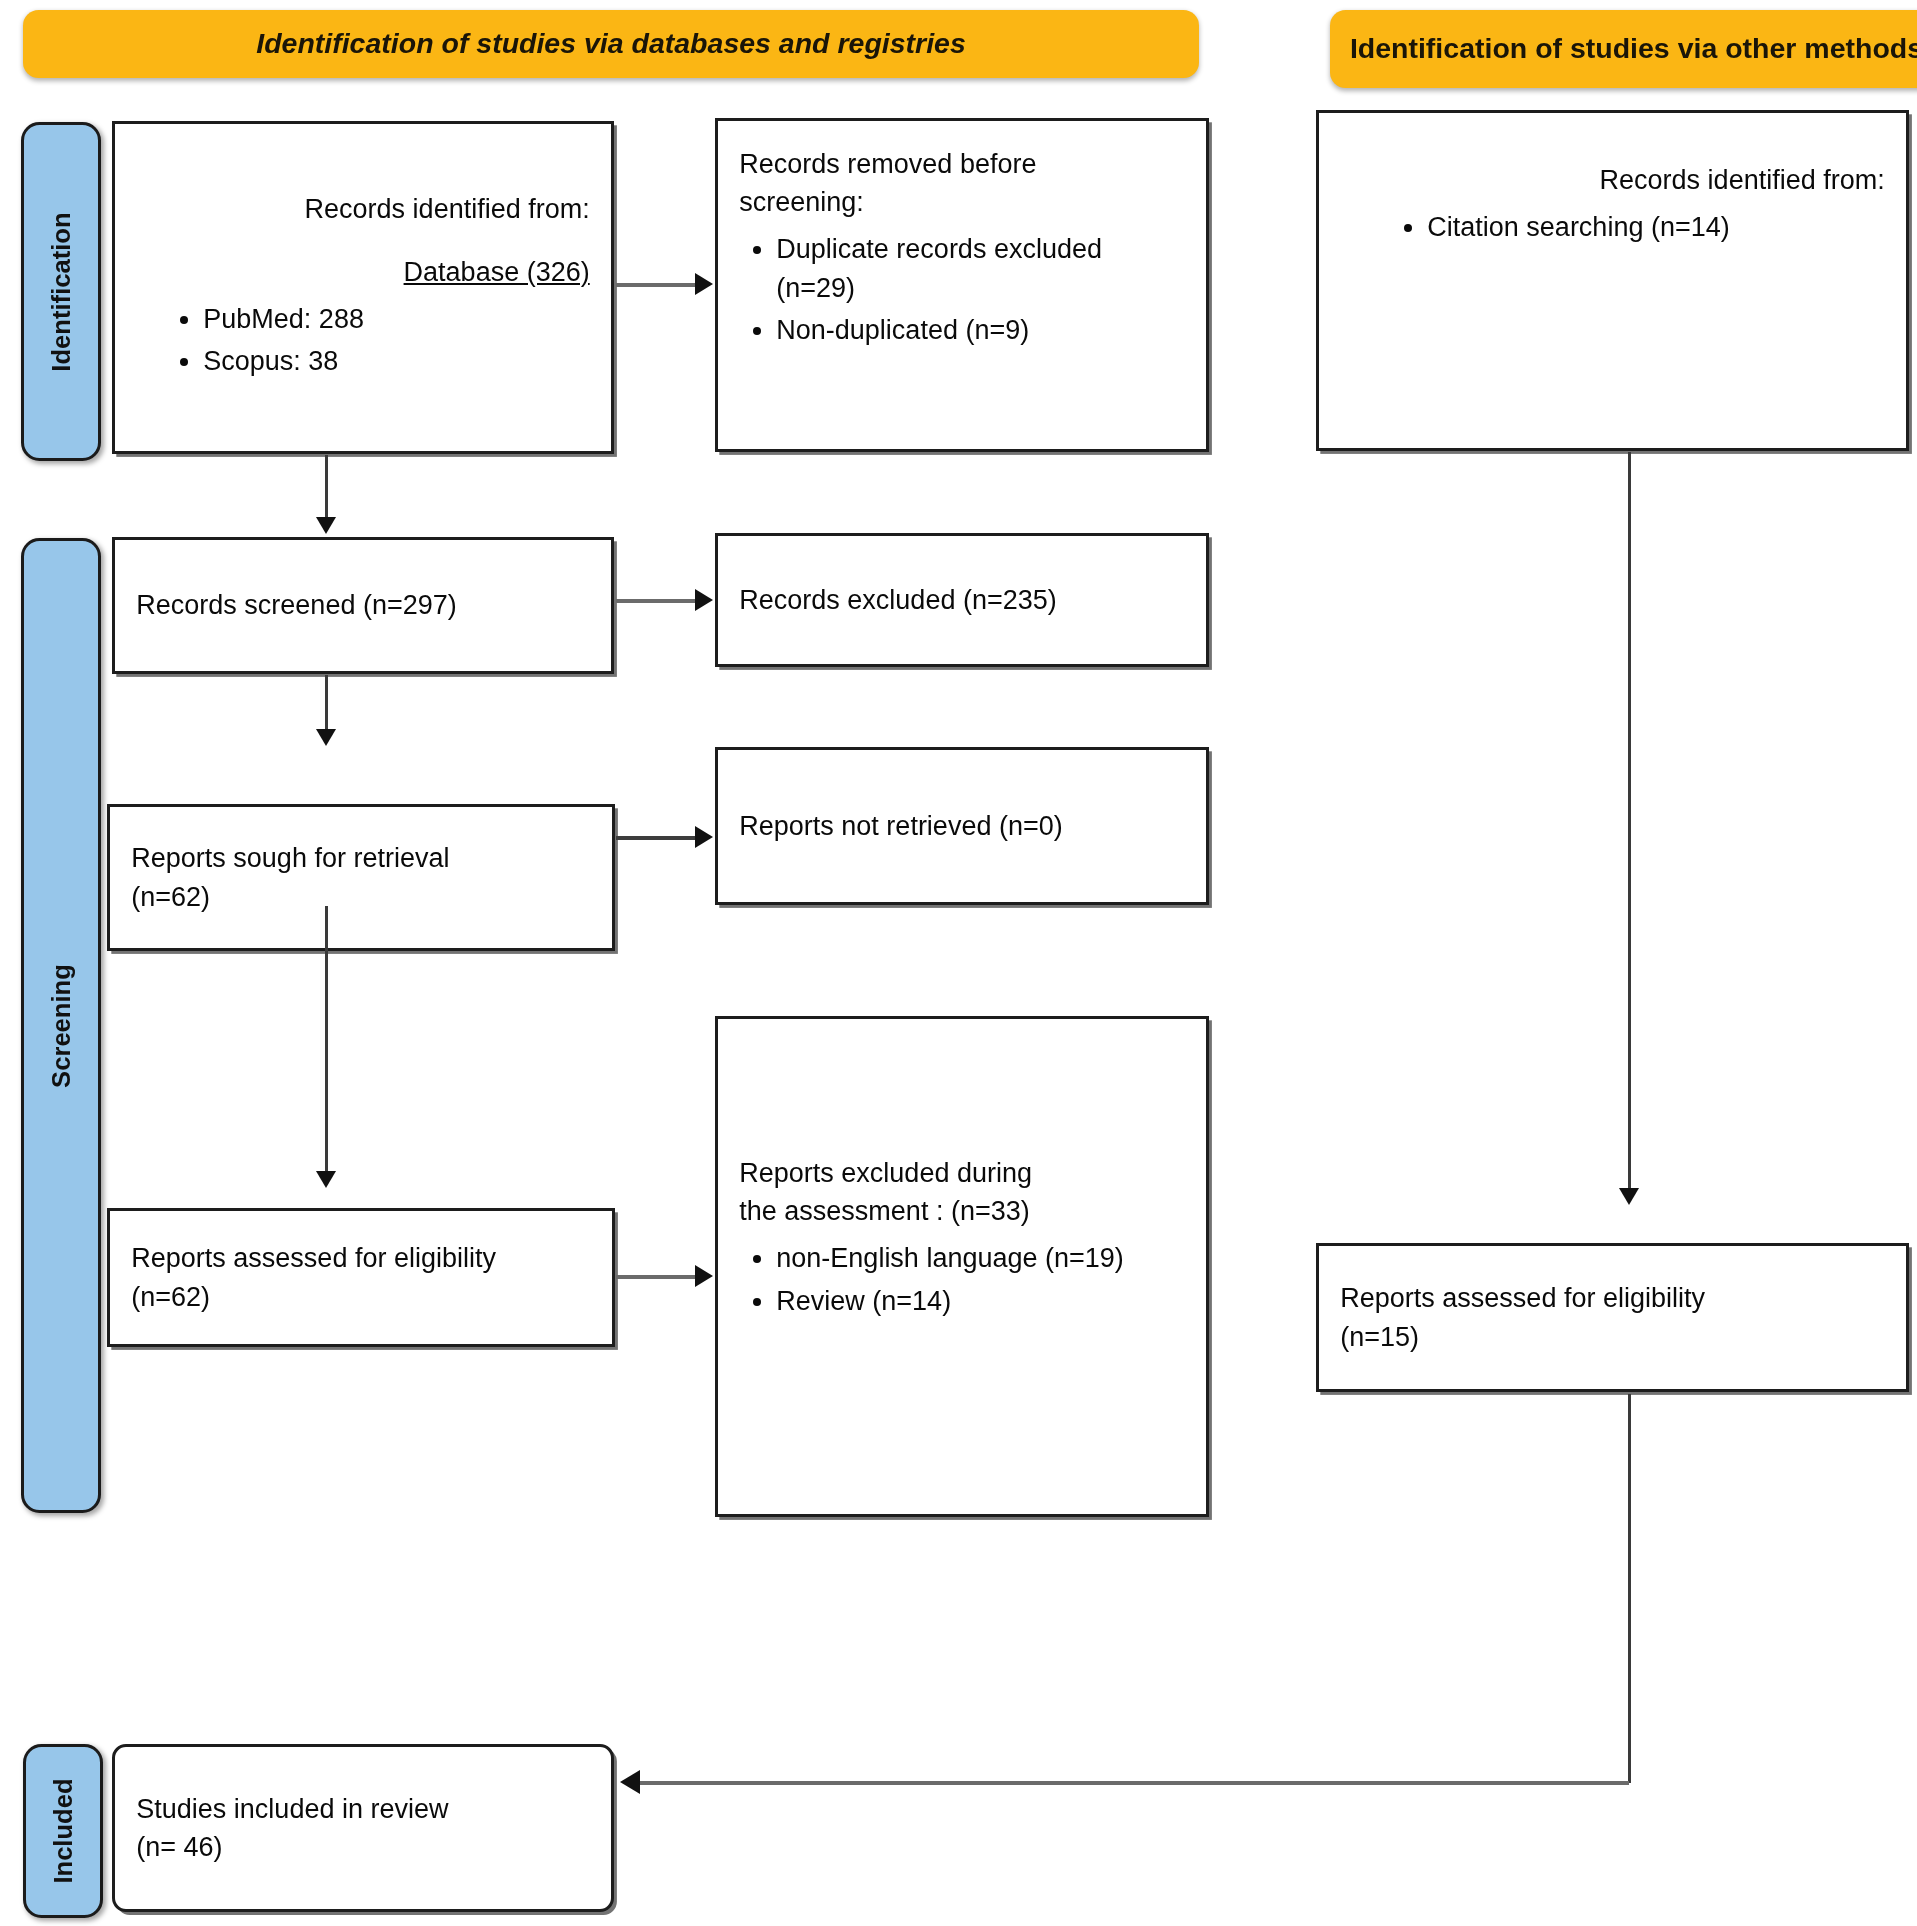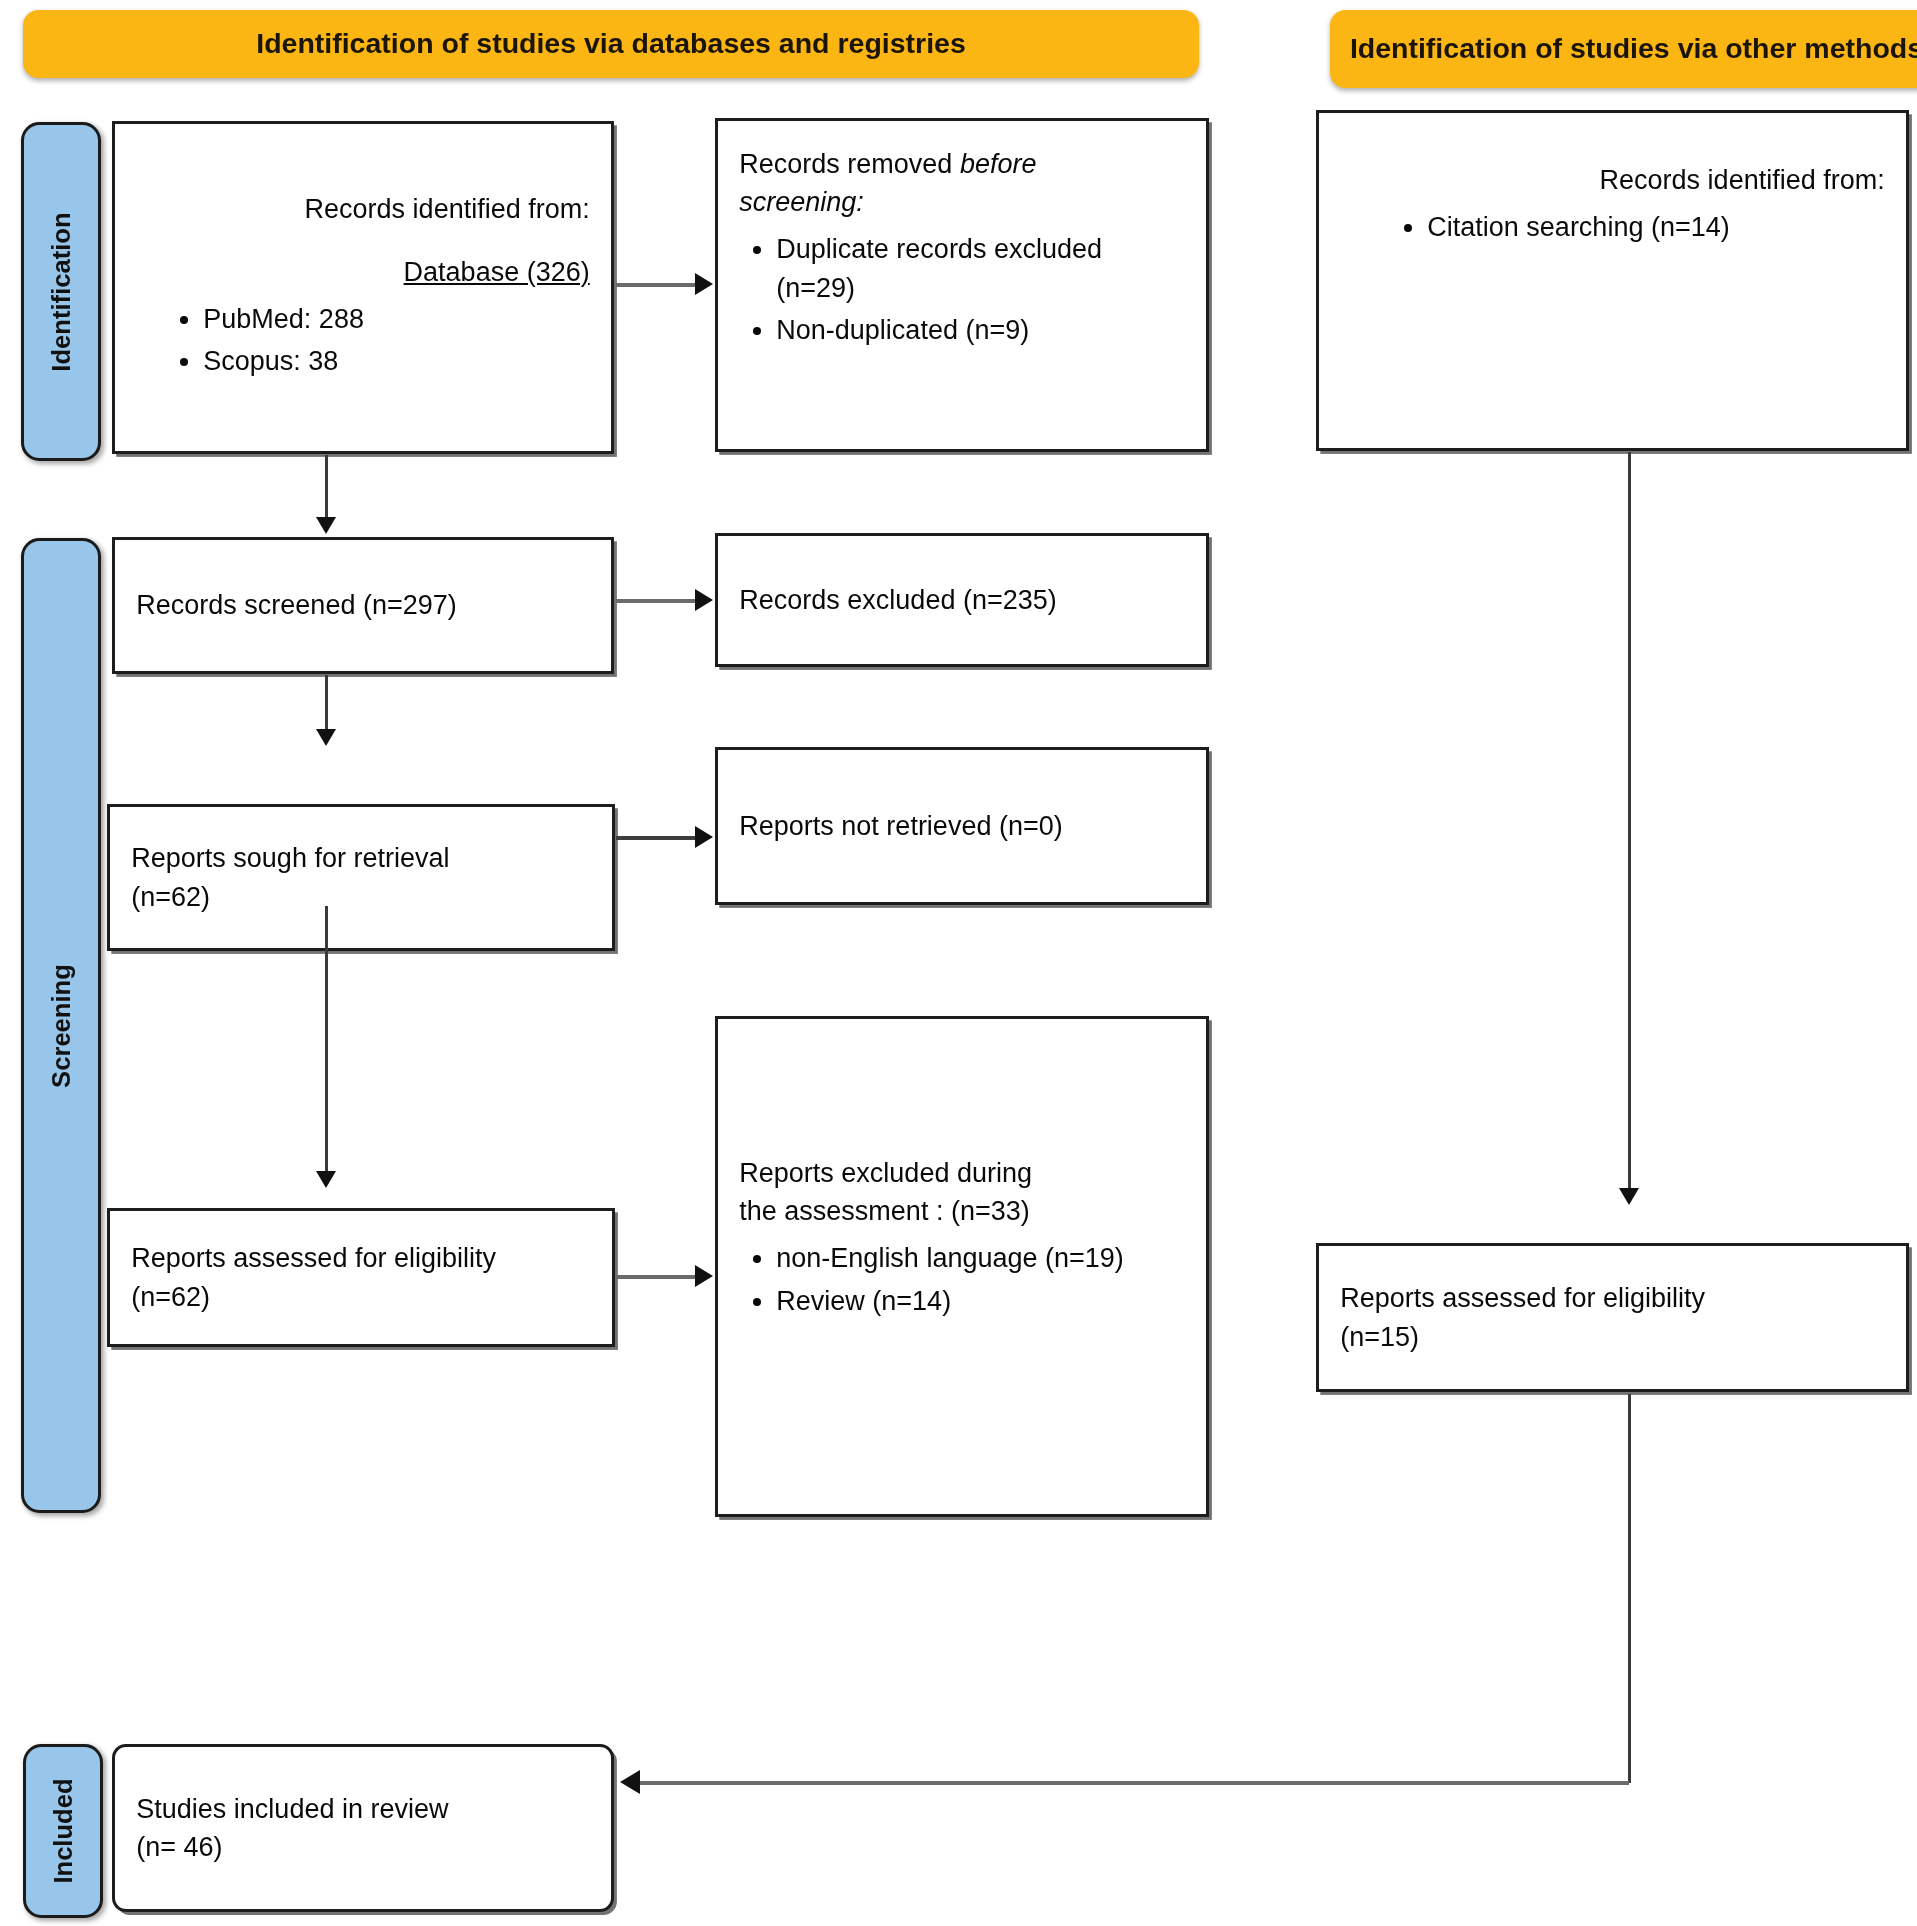--- a/index.html
+++ b/index.html
@@ -27,39 +27,39 @@
     position:absolute;background:#fff;border:3.6px solid #1d1d1d;
     box-shadow:3.6px 3.6px 0 -0.7px rgba(0,0,0,.55);
     box-sizing:border-box;padding:18.5px 21.3px;
     display:flex;flex-direction:column;justify-content:center;
     line-height:1.42;
   }
   .bx.ctr{align-items:flex-end;text-align:center;}
   .bx p{margin:0;}
   .bx ul{margin:4.3px 0 0 0;padding-left:37px;list-style:disc;}
   .bx ul li{margin:4.3px 0;}
-  .ital{font-style:italic;}
+  .ital{}
   .gap-top{margin-top:24px;}
 
   
   .ln{position:absolute;background:#3a3a3a;}
   .vln{width:2.8px;}
   .hln{height:3.6px;background:#6b6b6b;}
   .hln.dk{background:#3d3d3d;}
   .arw{position:absolute;width:0;height:0;}
   .arw.down{border-left:10.7px solid transparent;border-right:10.7px solid transparent;border-top:17px solid #111;}
   .arw.right{border-top:11.4px solid transparent;border-bottom:11.4px solid transparent;border-left:18.5px solid #111;}
   .arw.left{border-top:12px solid transparent;border-bottom:12px solid transparent;border-right:20px solid #111;}
 </style>
 </head>
 <body>
 
 <div id="stage">
 
-  <div class="hdr" style="left:23px;top:10px;width:1176px;height:68px;font-size:28.5px;">
+  <div class="hdr" style="left:23px;top:10px;width:1176px;height:68px;font-size:28.5px;font-style:italic;">
     <span>Identification of studies via databases and registries</span>
   </div>
 
   <div class="hdr" style="left:1330px;top:10px;width:579px;height:78px;font-size:28.5px;padding:0 17px;">
     <span>Identification of studies via other methods</span>
   </div>
 
   <div class="phase" style="left:21.3px;top:122px;width:74px;height:333px;">
     <span style="font-size:25.6px;">Identification</span>
   </div>

